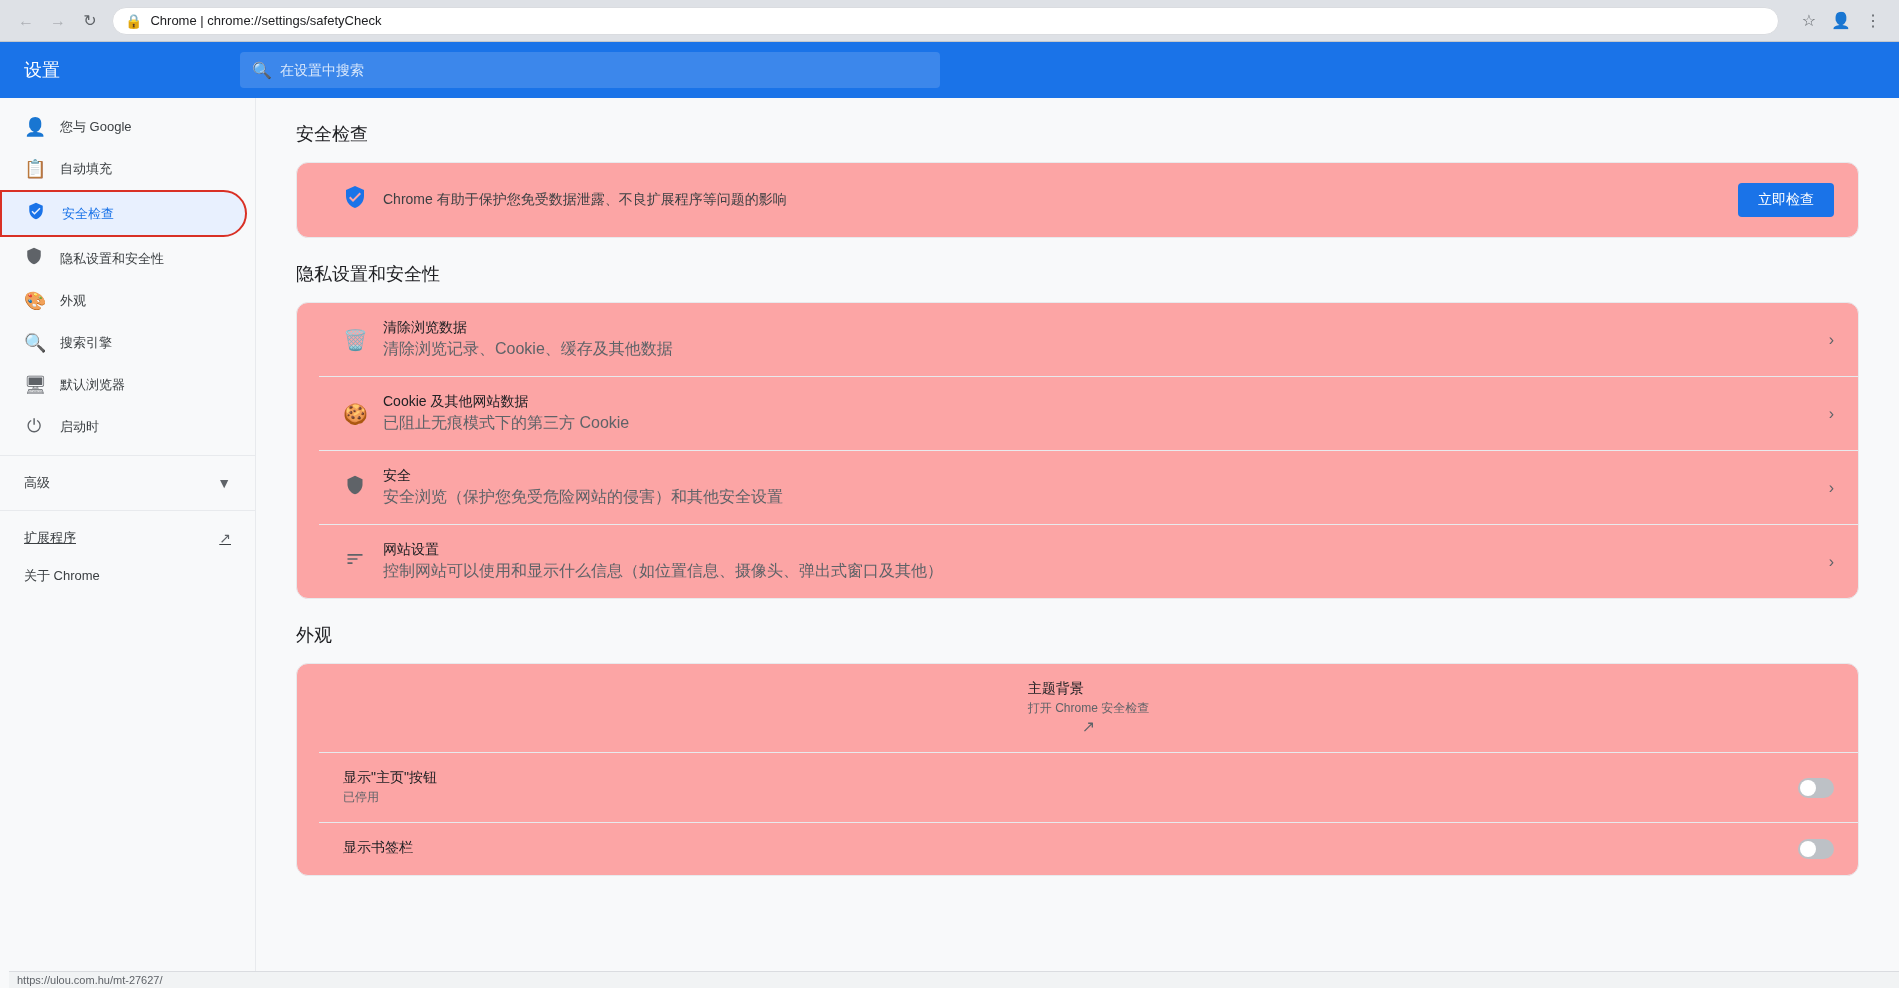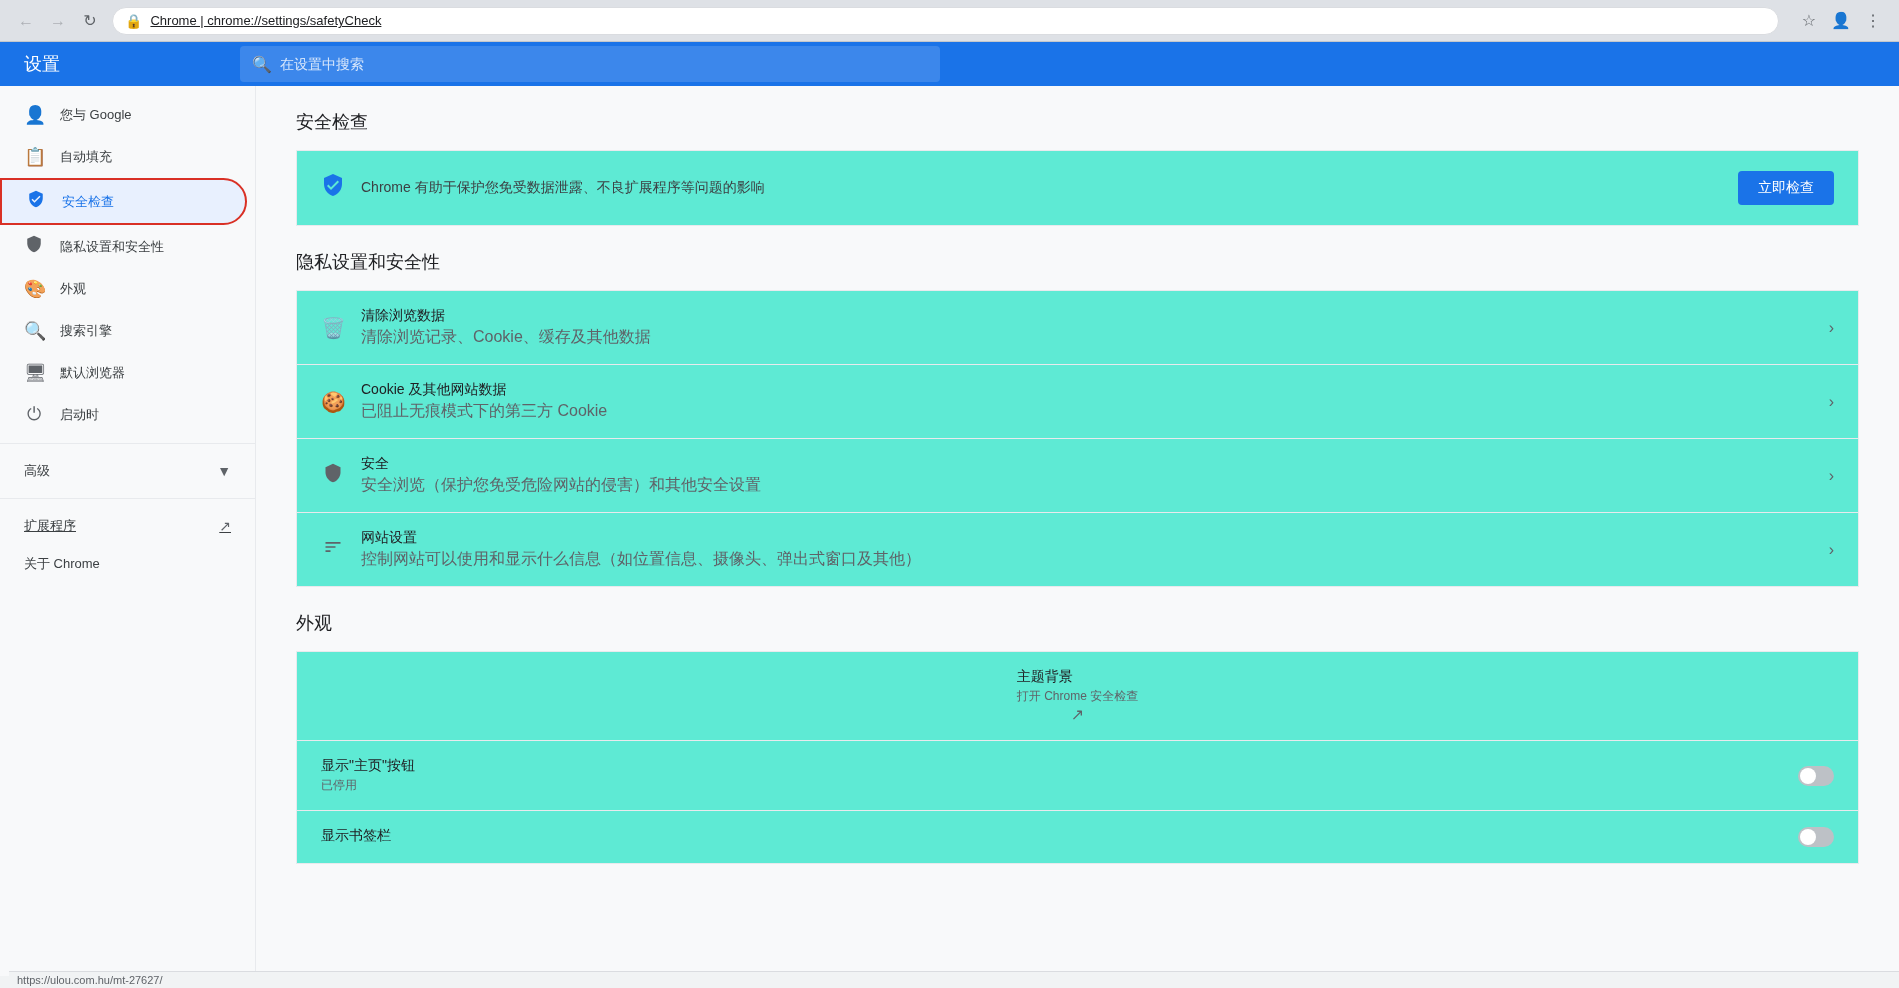--- a/index.html
+++ b/index.html
@@ -29,32 +29,32 @@
       border-radius: 14px;
       display: flex;
       align-items: center;
       padding: 0 12px;
       gap: 8px;
       font-size: 13px;
       color: #202124;
       border: 1px solid #dadce0;
     }
     .secure-icon { color: #1a73e8; font-size: 14px; }
-    .address-text { color: #202124; font-size: 13px; text-decoration: underline; }
+    .address-text { color: #202124; font-size: 13px; }
     .browser-actions { display: flex; gap: 4px; margin-left: 8px; }
     .browser-action-btn {
       width: 28px; height: 28px; border-radius: 50%; border: none;
       background: transparent; cursor: pointer; display: flex; align-items: center; justify-content: center;
       color: #5f6368; font-size: 16px;
     }
 
     
     .app-header {
       background: #1a73e8;
-      height: 44px;
+      height: 56px;
       display: flex;
       align-items: center;
       padding: 0 24px;
       gap: 16px;
     }
     .app-title {
       color: white;
       font-size: 18px;
       font-weight: 400;
       min-width: 200px;
@@ -145,25 +145,26 @@
     }
 
     .section-title {
       font-size: 18px;
       color: #202124;
       font-weight: 400;
       margin-bottom: 16px;
     }
 
     .card {
-      background: #5eead4;
-      border-radius: 1px;
+      background: #fca5a5;
+      border-radius: 12px;
       margin-bottom: 24px;
       overflow: hidden;
       border: 1px solid #e8eaed;
+      padding-left: 22px;
     }
 
     
     .safety-check-row {
       display: flex;
       align-items: center;
       padding: 20px 24px;
       gap: 16px;
     }
     .safety-check-icon { color: #1a73e8; font-size: 22px; }

